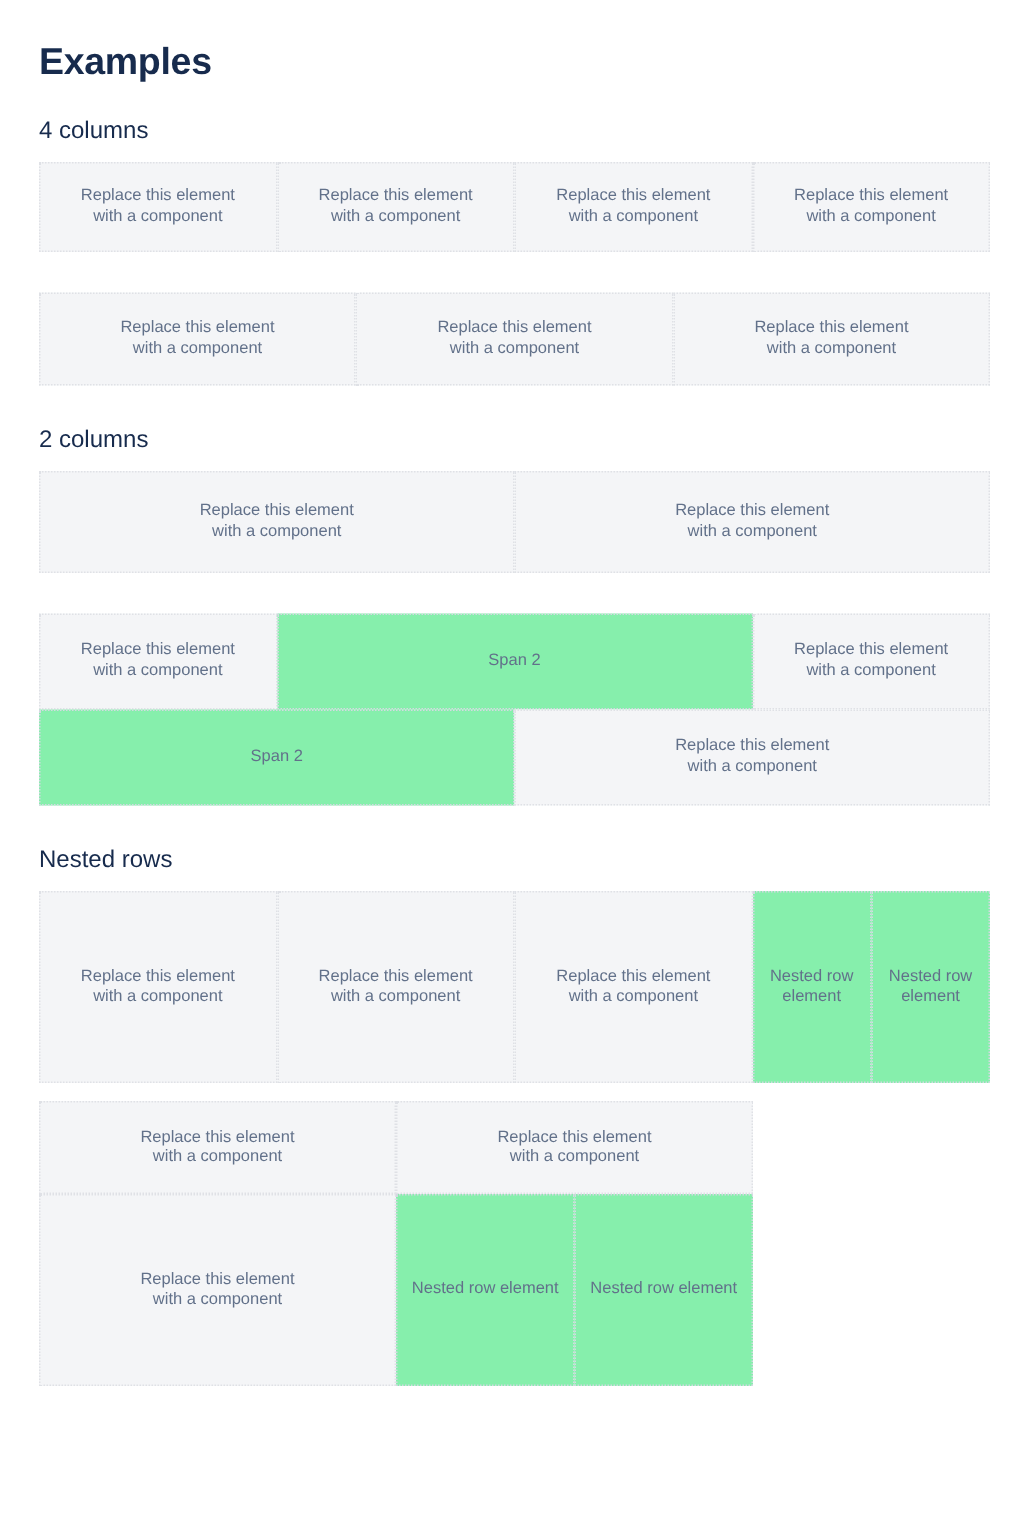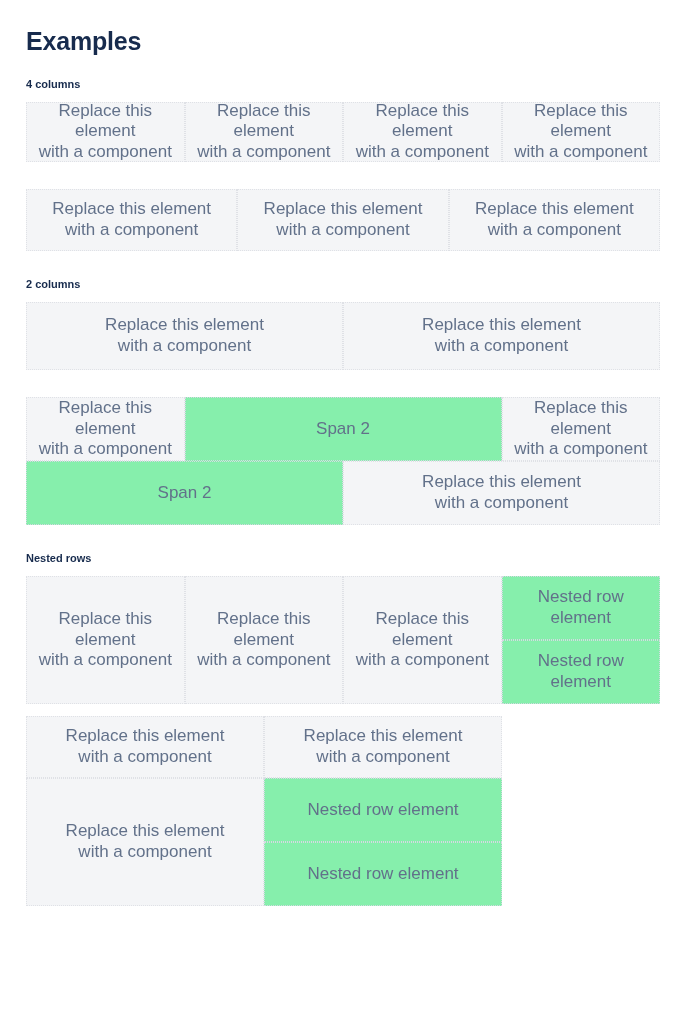--- a/index.html
+++ b/index.html
@@ -24,22 +24,22 @@
     font-weight: bold;
     letter-spacing: -0.2px;
     color: #172b4d;
     margin: 0 0 22px 0;
     line-height: 1.1;
   }
   .section {
     margin-bottom: 0;
   }
   .section-label {
-    font-size: 11px;
-    font-weight: bold;
+    font-size: 16px;
+    font-weight: normal;
     color: #172b4d;
     margin: 0 0 11px 0;
     line-height: 1.2;
   }
   .section + .section {
     margin-top: 27px;
   }
 
   
   .grid {
@@ -52,21 +52,21 @@
   .cols-2 { grid-template-columns: repeat(2, 1fr); }
 
   .cell {
     background: #f4f5f7;
     border: 1px dotted #dfe1e6;
     box-sizing: border-box;
     display: flex;
     align-items: center;
     justify-content: center;
     text-align: center;
-    font-size: 17px;
+    font-size: 11px;
     line-height: 1.22;
     color: #62718a;
     padding: 6px 8px;
     white-space: pre-line;
   }
   .cell.dark {
     background: #86efac;
     border: 1px dotted #d4d9e2;
   }
   .h60  { height: 60px; }
@@ -84,21 +84,21 @@
   .sp2 { grid-column: span 2; }
 
   
   .nested-grid {
     display: grid;
     grid-template-columns: repeat(4, 1fr);
     width: 634px;
   }
   .nested-stack {
     display: flex;
-    flex-direction: column;
+    flex-direction: row;
   }
   .nested-stack .cell { flex: 1; }
 
   .nested-grid-2 {
     display: grid;
     grid-template-columns: repeat(2, 1fr);
     width: 476px;
   }
   .spacer-bottom { height: 44px; }
 </style>

